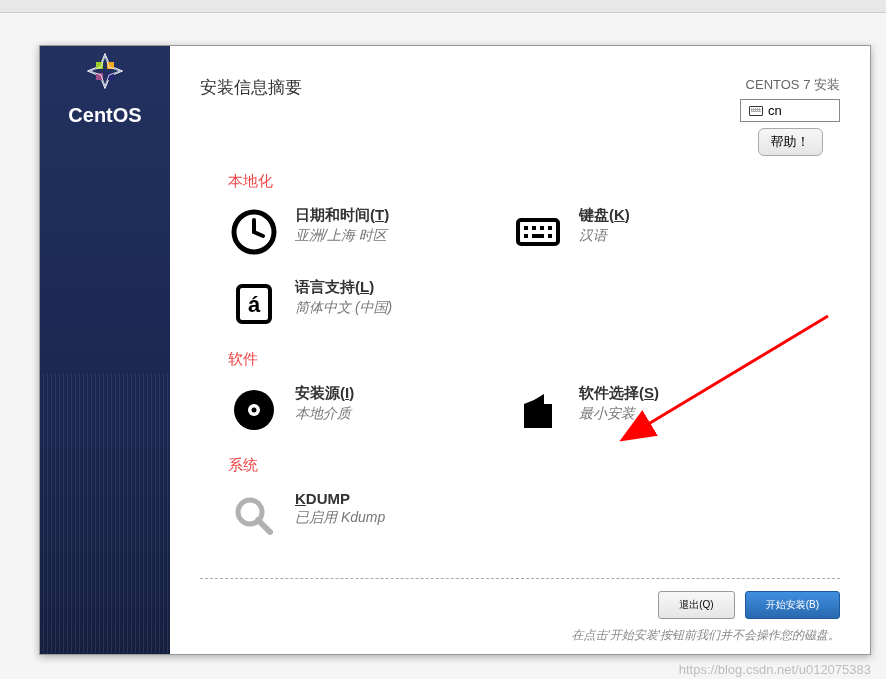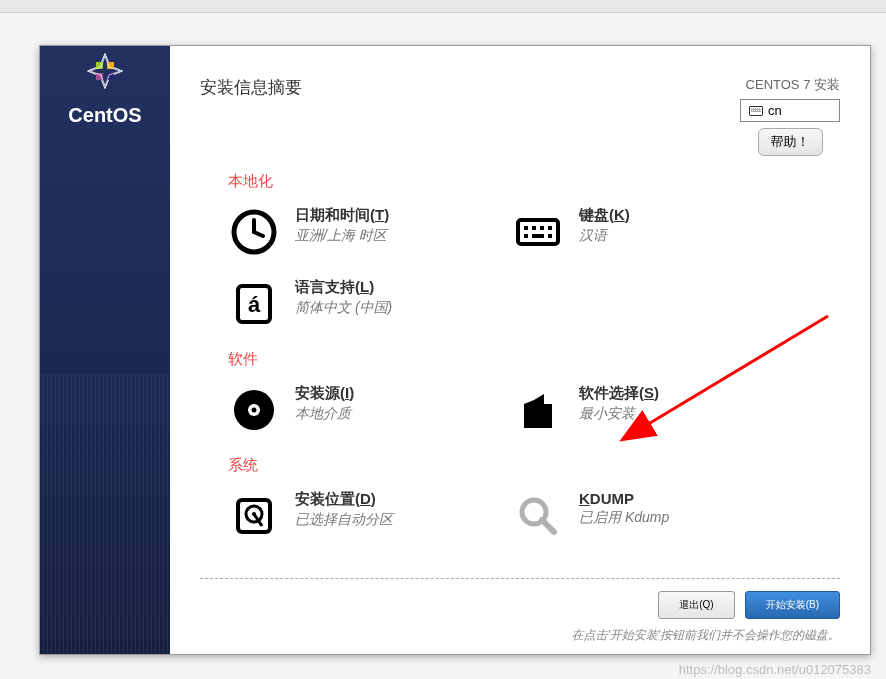--- a/index.html
+++ b/index.html
@@ -150,34 +150,20 @@
            <div class="title">软件选择(<span class="ul">S</span>)</div>
            <div class="subtitle">最小安装</div>
          </div>
             </div>
           </div>
         </div>
         <div>
           <div class="category-title">系统</div>
           <div class="items-row">
             <div class="spoke-item">
-              <div class="spoke-icon ">
-                <svg viewBox="0 0 52 52">
-                  <rect x="10" y="10" width="32" height="32" rx="4" fill="none" stroke="#000" stroke-width="4"></rect>
-                  <circle cx="26" cy="24" r="8" fill="none" stroke="#000" stroke-width="3"></circle>
-                  <circle cx="26" cy="24" r="2" fill="#000"></circle>
-                  <line x1="26" y1="24" x2="34" y2="36" stroke="#000" stroke-width="3"></line>
-                </svg>
-              </div>
-              <div class="spoke-text">
-           <div class="title">安装位置(<span class="ul">D</span>)</div>
-           <div class="subtitle">已选择自动分区</div>
-         </div>
-            </div>
-            <div class="spoke-item">
               <div class="spoke-icon disabled">
                 <svg viewBox="0 0 52 52">
                   <circle cx="22" cy="22" r="12" fill="none" stroke="#000" stroke-width="5"></circle>
                   <line x1="30" y1="30" x2="42" y2="42" stroke="#000" stroke-width="6" stroke-linecap="round"></line>
                 </svg>
               </div>
               <div class="spoke-text">
            <div class="title"><span class="ul">K</span>DUMP</div>
            <div class="subtitle">已启用 Kdump</div>
          </div>

